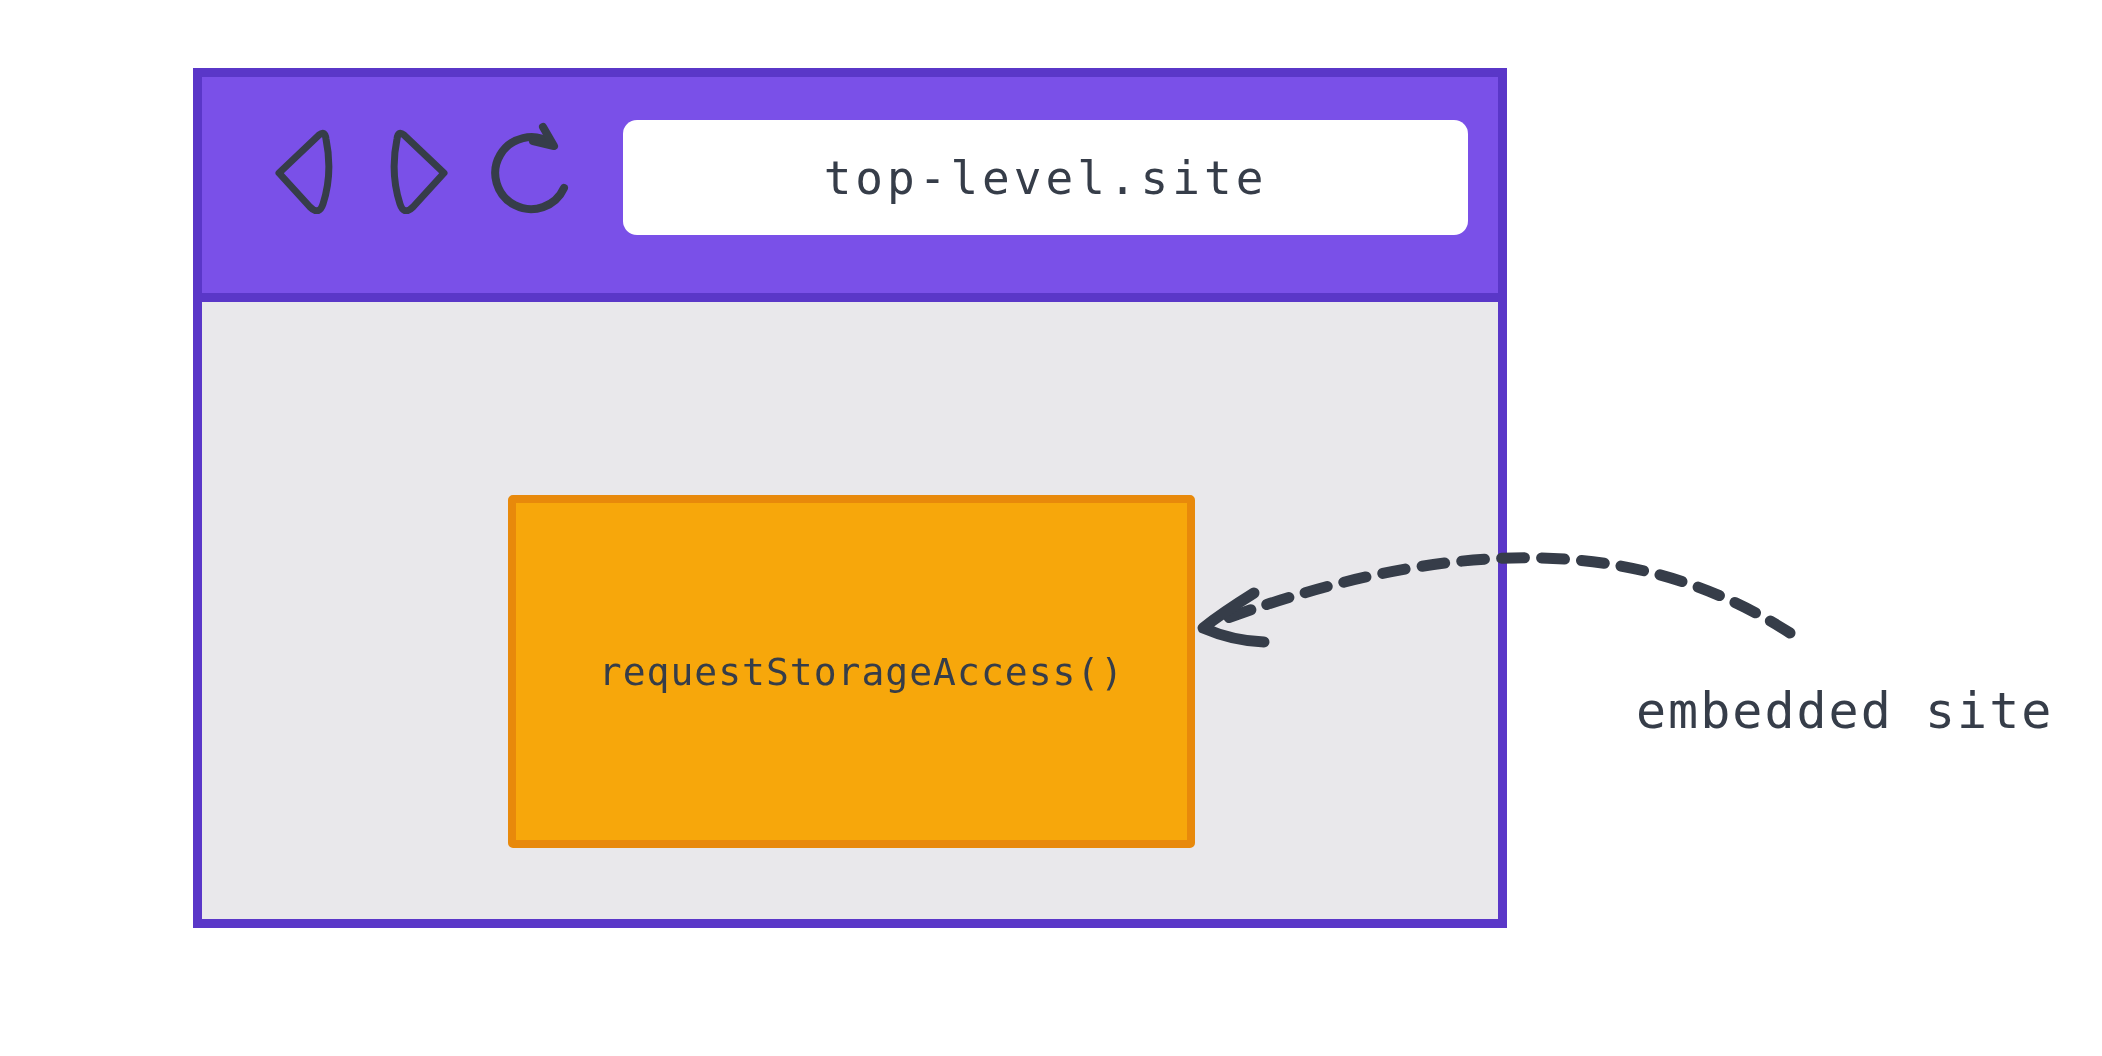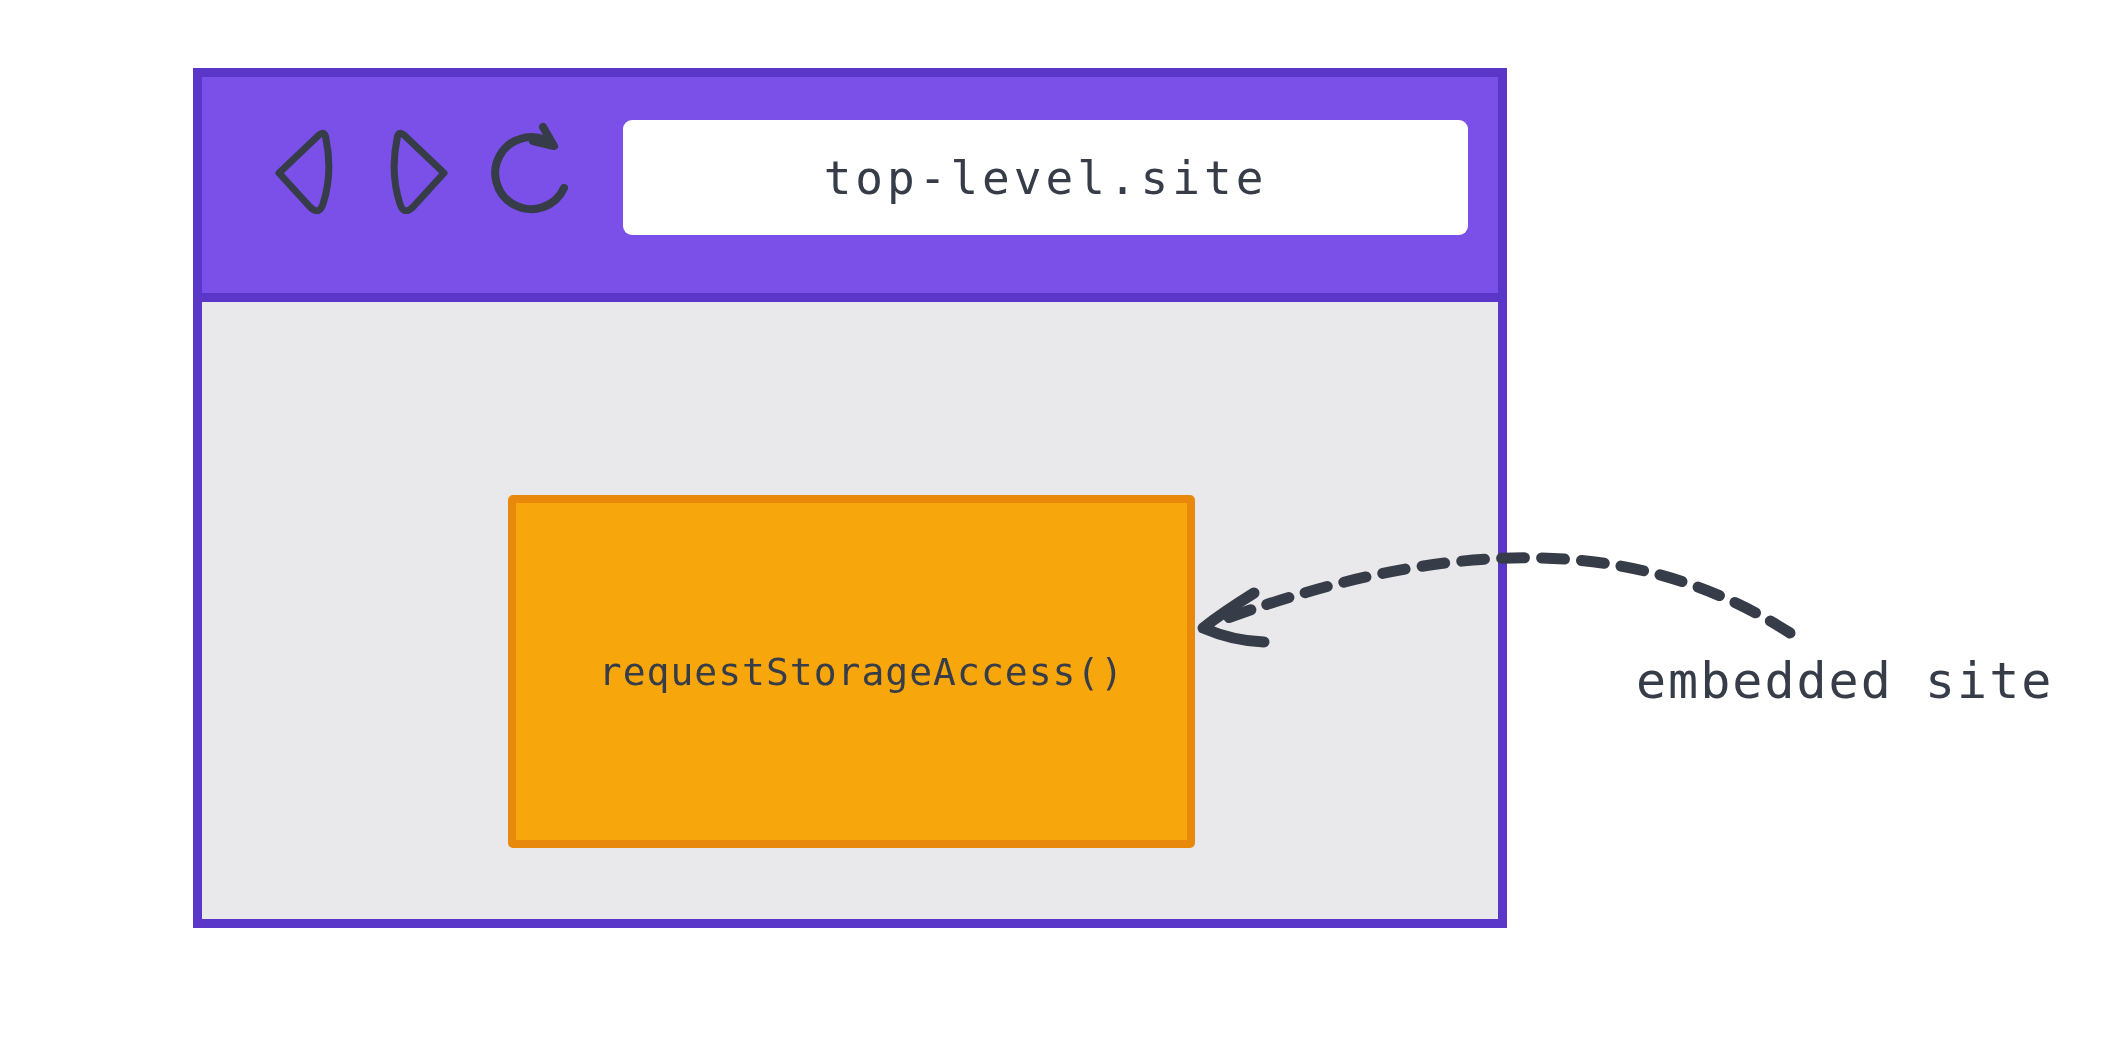--- a/index.html
+++ b/index.html
@@ -44,21 +44,21 @@
   .icon-forward { left: 186px; top: 51px; }
   .icon-reload  { left: 283px; top: 44px; }
 
   .address-bar {
     position: absolute;
     left: 421px;
     top: 43px;
     width: 845px;
     height: 115px;
     background: var(--c-address_bar_bg, #ffffff);
-    border-radius: 9px;
+    border-radius: 14px;
     display: flex;
     align-items: center;
     justify-content: center;
   }
   .address-text {
     font-size: 46px;
     letter-spacing: 4px;
     color: var(--c-ink, #363D49);
     white-space: nowrap;
   }
@@ -92,21 +92,21 @@
     left: 1150px;
     top: 500px;
     width: 700px;
     height: 200px;
     color: var(--c-ink, #363D49);
     pointer-events: none;
   }
   .embedded-label {
     position: absolute;
     left: 1636px;
-    top: 656px;
+    top: 686px;
     font-size: 50px;
     letter-spacing: 2px;
     line-height: 1;
     color: var(--c-ink, #363D49);
     white-space: nowrap;
   }
 </style>
 </head>
 <body>
 

